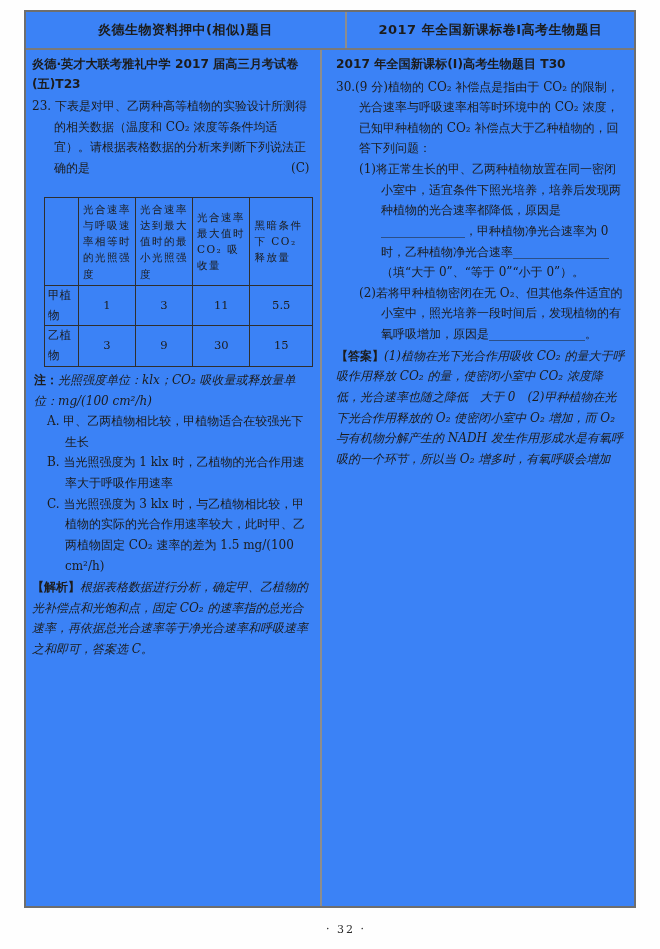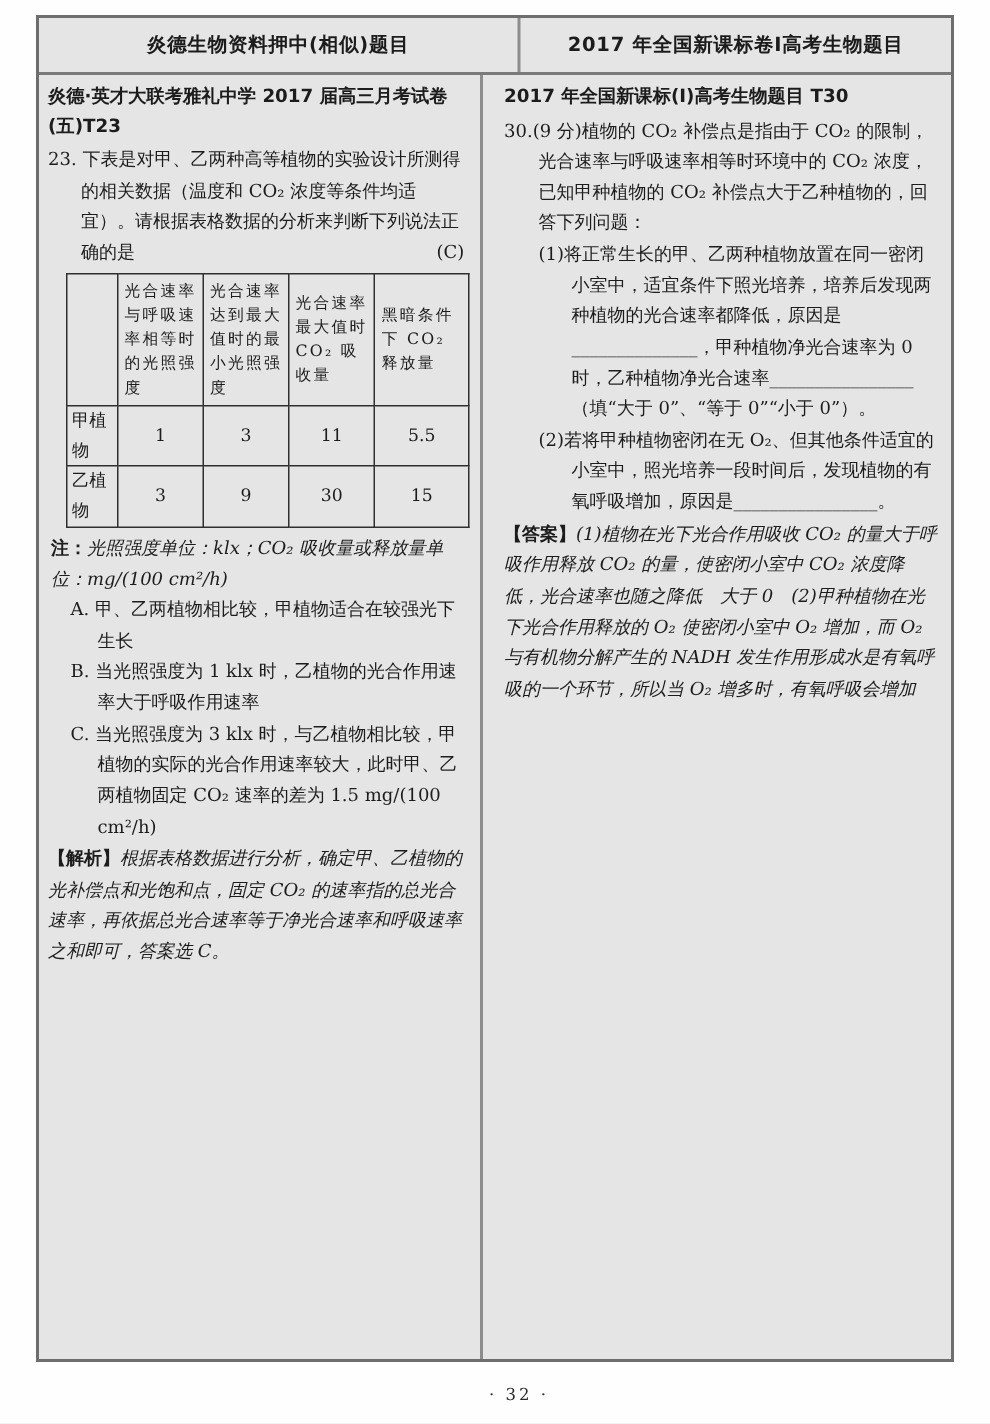--- a/index.html
+++ b/index.html
@@ -6,40 +6,40 @@
   body{
     width:660px;height:949px;position:relative;
     background:#fefefe;
     font-family:"DejaVu Serif","Liberation Serif",serif;
     color:#1c1c1c;
     -webkit-font-smoothing:antialiased;
   }
   .sheet{
     position:absolute;left:24px;top:10px;width:612px;height:898px;
     border:2px solid #6e6e6e;box-sizing:border-box;
-    display:flex;flex-direction:column;background:#e5e5e5;
+    display:flex;flex-direction:column;background:#3b82f6;
   }
   .header-row{display:flex;height:36px;border-bottom:2px solid #7a7a7a;flex:0 0 auto;}
   .hcell{display:flex;align-items:center;justify-content:center;box-sizing:border-box;
     font-family:"DejaVu Sans","Liberation Sans",sans-serif;font-weight:700;font-size:13px;letter-spacing:.5px;}
   .hcell.left{width:321px;border-right:2px solid #8d8d8d;}
   .hcell.right{flex:1;}
   .body-row{flex:1;display:flex;min-height:0;}
   .col{box-sizing:border-box;font-size:12px;line-height:1.72;}
   .col.left{width:296px;border-right:2px solid #8d8d8d;padding:5px 7px 0 6px;}
   .col.right{flex:1;padding:5px 8px 0 14px;}
   .subhead{
     font-family:"DejaVu Sans","Liberation Sans",sans-serif;font-weight:700;
     font-size:12.2px;line-height:1.6;margin:0 0 2px 0;
   }
   p{margin:0;overflow-wrap:break-word;}
   .hang-q{padding-left:22px;text-indent:-22px;}
   .ans-mark{float:right;}
   
-  table.qtable{border-collapse:collapse;margin:3px 0 3px 12px;table-layout:fixed;}
+  table.qtable{border-collapse:collapse;margin:18px 0 3px 12px;table-layout:fixed;}
   table.qtable td{border:1px solid #2f2f2f;box-sizing:border-box;}
   td.th{font-size:10.5px;line-height:1.55;letter-spacing:1.5px;padding:3px 4px;vertical-align:middle;text-align:left;}
   td.rowlabel{font-size:11.5px;padding:0 3px;text-align:left;}
   td.val{font-size:11.5px;text-align:center;padding:0 2px;}
   .kai{font-style:italic;}
   .blabel{font-style:normal;font-family:"DejaVu Sans","Liberation Sans",sans-serif;font-weight:700;}
   .note{margin-left:2px;}
   .opt{padding-left:33px;text-indent:-18px;}
   .analysis{margin-top:1px;}
   

